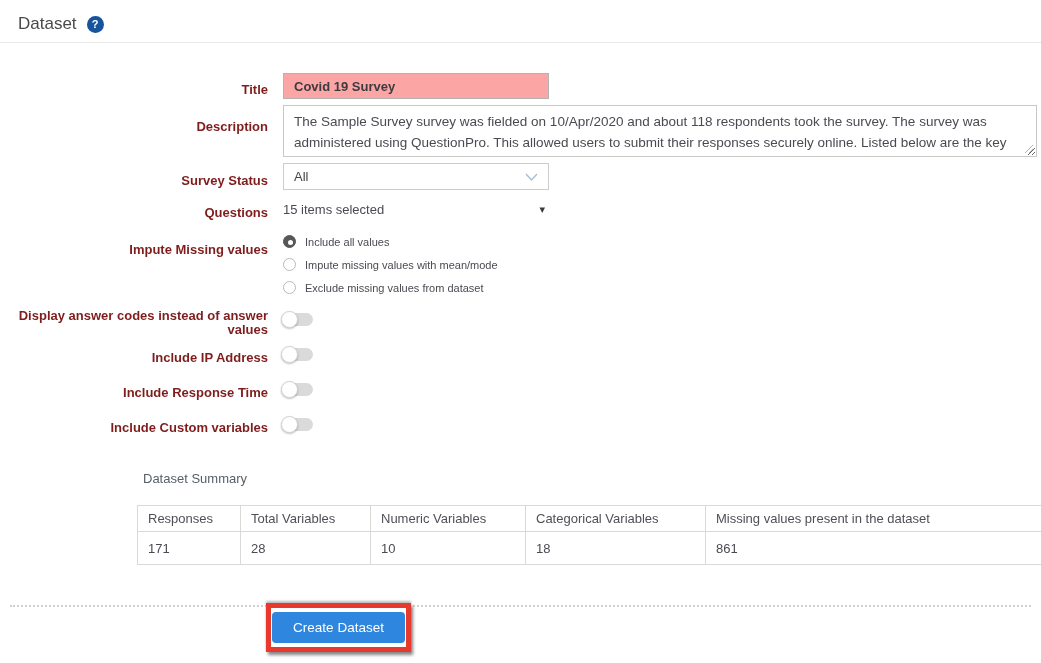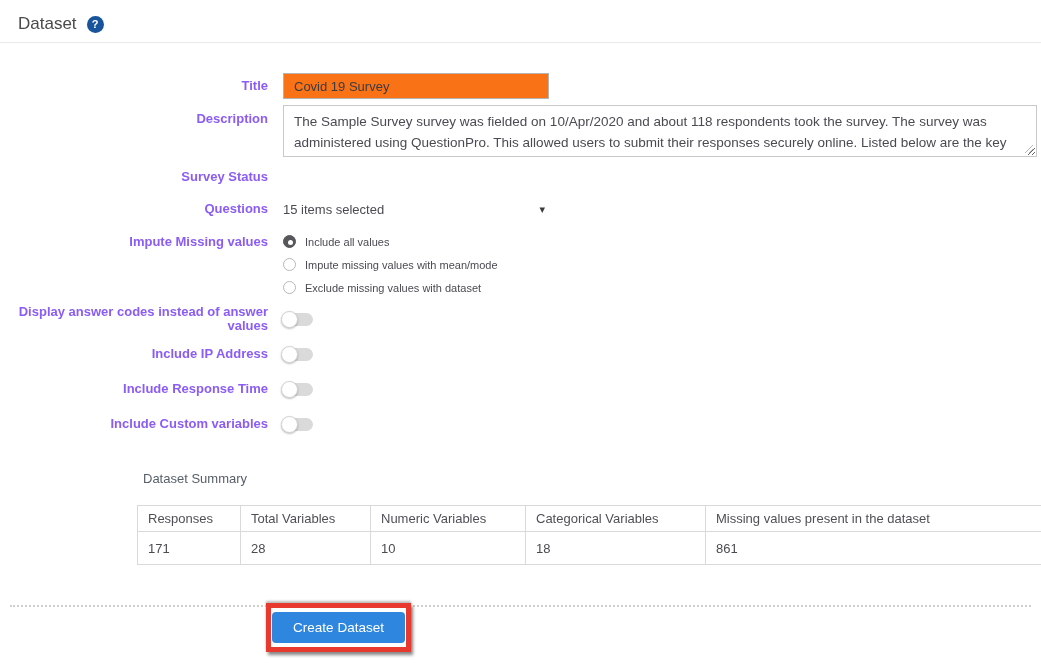--- a/index.html
+++ b/index.html
@@ -30,29 +30,30 @@
     border: none; border-top: 1px solid #e9e9e9;
     margin: 8px 0 0 0; width: 100%;
   }
   
   .form { margin-top: 30px; }
   .row { display: flex; align-items: center; }
   .row.align-top { align-items: flex-start; }
   .lbl {
     width: 268px; flex: 0 0 268px;
     text-align: right; margin-right: 15px;
-    font-size: 13px; font-weight: 700; color: #8b5cf6;
+    font-size: 13px; font-weight: 700; color: #7f1d1d;
     line-height: 14px;
+    margin-top: 8px;
   }
   .row-title { height: 26px; margin-bottom: 6px; }
   .title-input {
     width: 266px; height: 26px;
-    background: #f97316; border: 1px solid #b3b3b3;
+    background: #fca5a5; border: 1px solid #b3b3b3;
     padding: 0 10px; font-size: 13px; color: #3b3b40;
-    font-family: inherit; font-weight: 400;
+    font-family: inherit; font-weight: 700;
   }
   .row-desc { margin-bottom: 6px; position: relative; }
   .row-desc .lbl { padding-top: 7px; }
   .desc-input {
     width: 754px; height: 52px;
     border: 1px solid #c9c9c9; background: #fff;
     padding: 6px 10px; font-size: 13.5px; line-height: 1.55;
     color: #4a4a52; font-family: inherit; resize: vertical; overflow: hidden;
   }
   .grip {
@@ -162,20 +163,26 @@
   </div>
 
   <div class="row row-desc align-top">
     <label class="lbl">Description</label>
     <textarea class="desc-input" style="">The Sample Survey survey was fielded on 10/Apr/2020 and about 118 respondents took the survey. The survey was administered using QuestionPro. This allowed users to submit their responses securely online. Listed below are the key findings.</textarea>
     <span class="grip"></span>
   </div>
 
   <div class="row row-status">
     <label class="lbl">Survey Status</label>
+    <div class="select-box">
+      <span>All</span>
+      <svg class="chev" width="13" height="8" viewBox="0 0 13 8">
+        <polyline points="1,1 6.5,7 12,1" fill="none" stroke="#a6bfd7" stroke-width="1.4"></polyline>
+      </svg>
+    </div>
   </div>
 
   <div class="row row-questions">
     <label class="lbl">Questions</label>
     <div class="multiselect">
       <span>15 items selected</span>
       <span class="caret-down">▾</span>
     </div>
   </div>
 
@@ -185,21 +192,21 @@
       <div class="radio-opt">
         <span class="radio checked"></span>
         <span>Include all values</span>
       </div>
       <div class="radio-opt">
         <span class="radio"></span>
         <span>Impute missing values with mean/mode</span>
       </div>
       <div class="radio-opt">
         <span class="radio"></span>
-        <span>Exclude missing values with dataset</span>
+        <span>Exclude missing values from dataset</span>
       </div>
     </div>
   </div>
 
   <div class="row row-toggle">
     <label class="lbl">Display answer codes instead of answer values</label>
     <div class="toggle">
         <span class="knob"></span>
       </div>
   </div>

